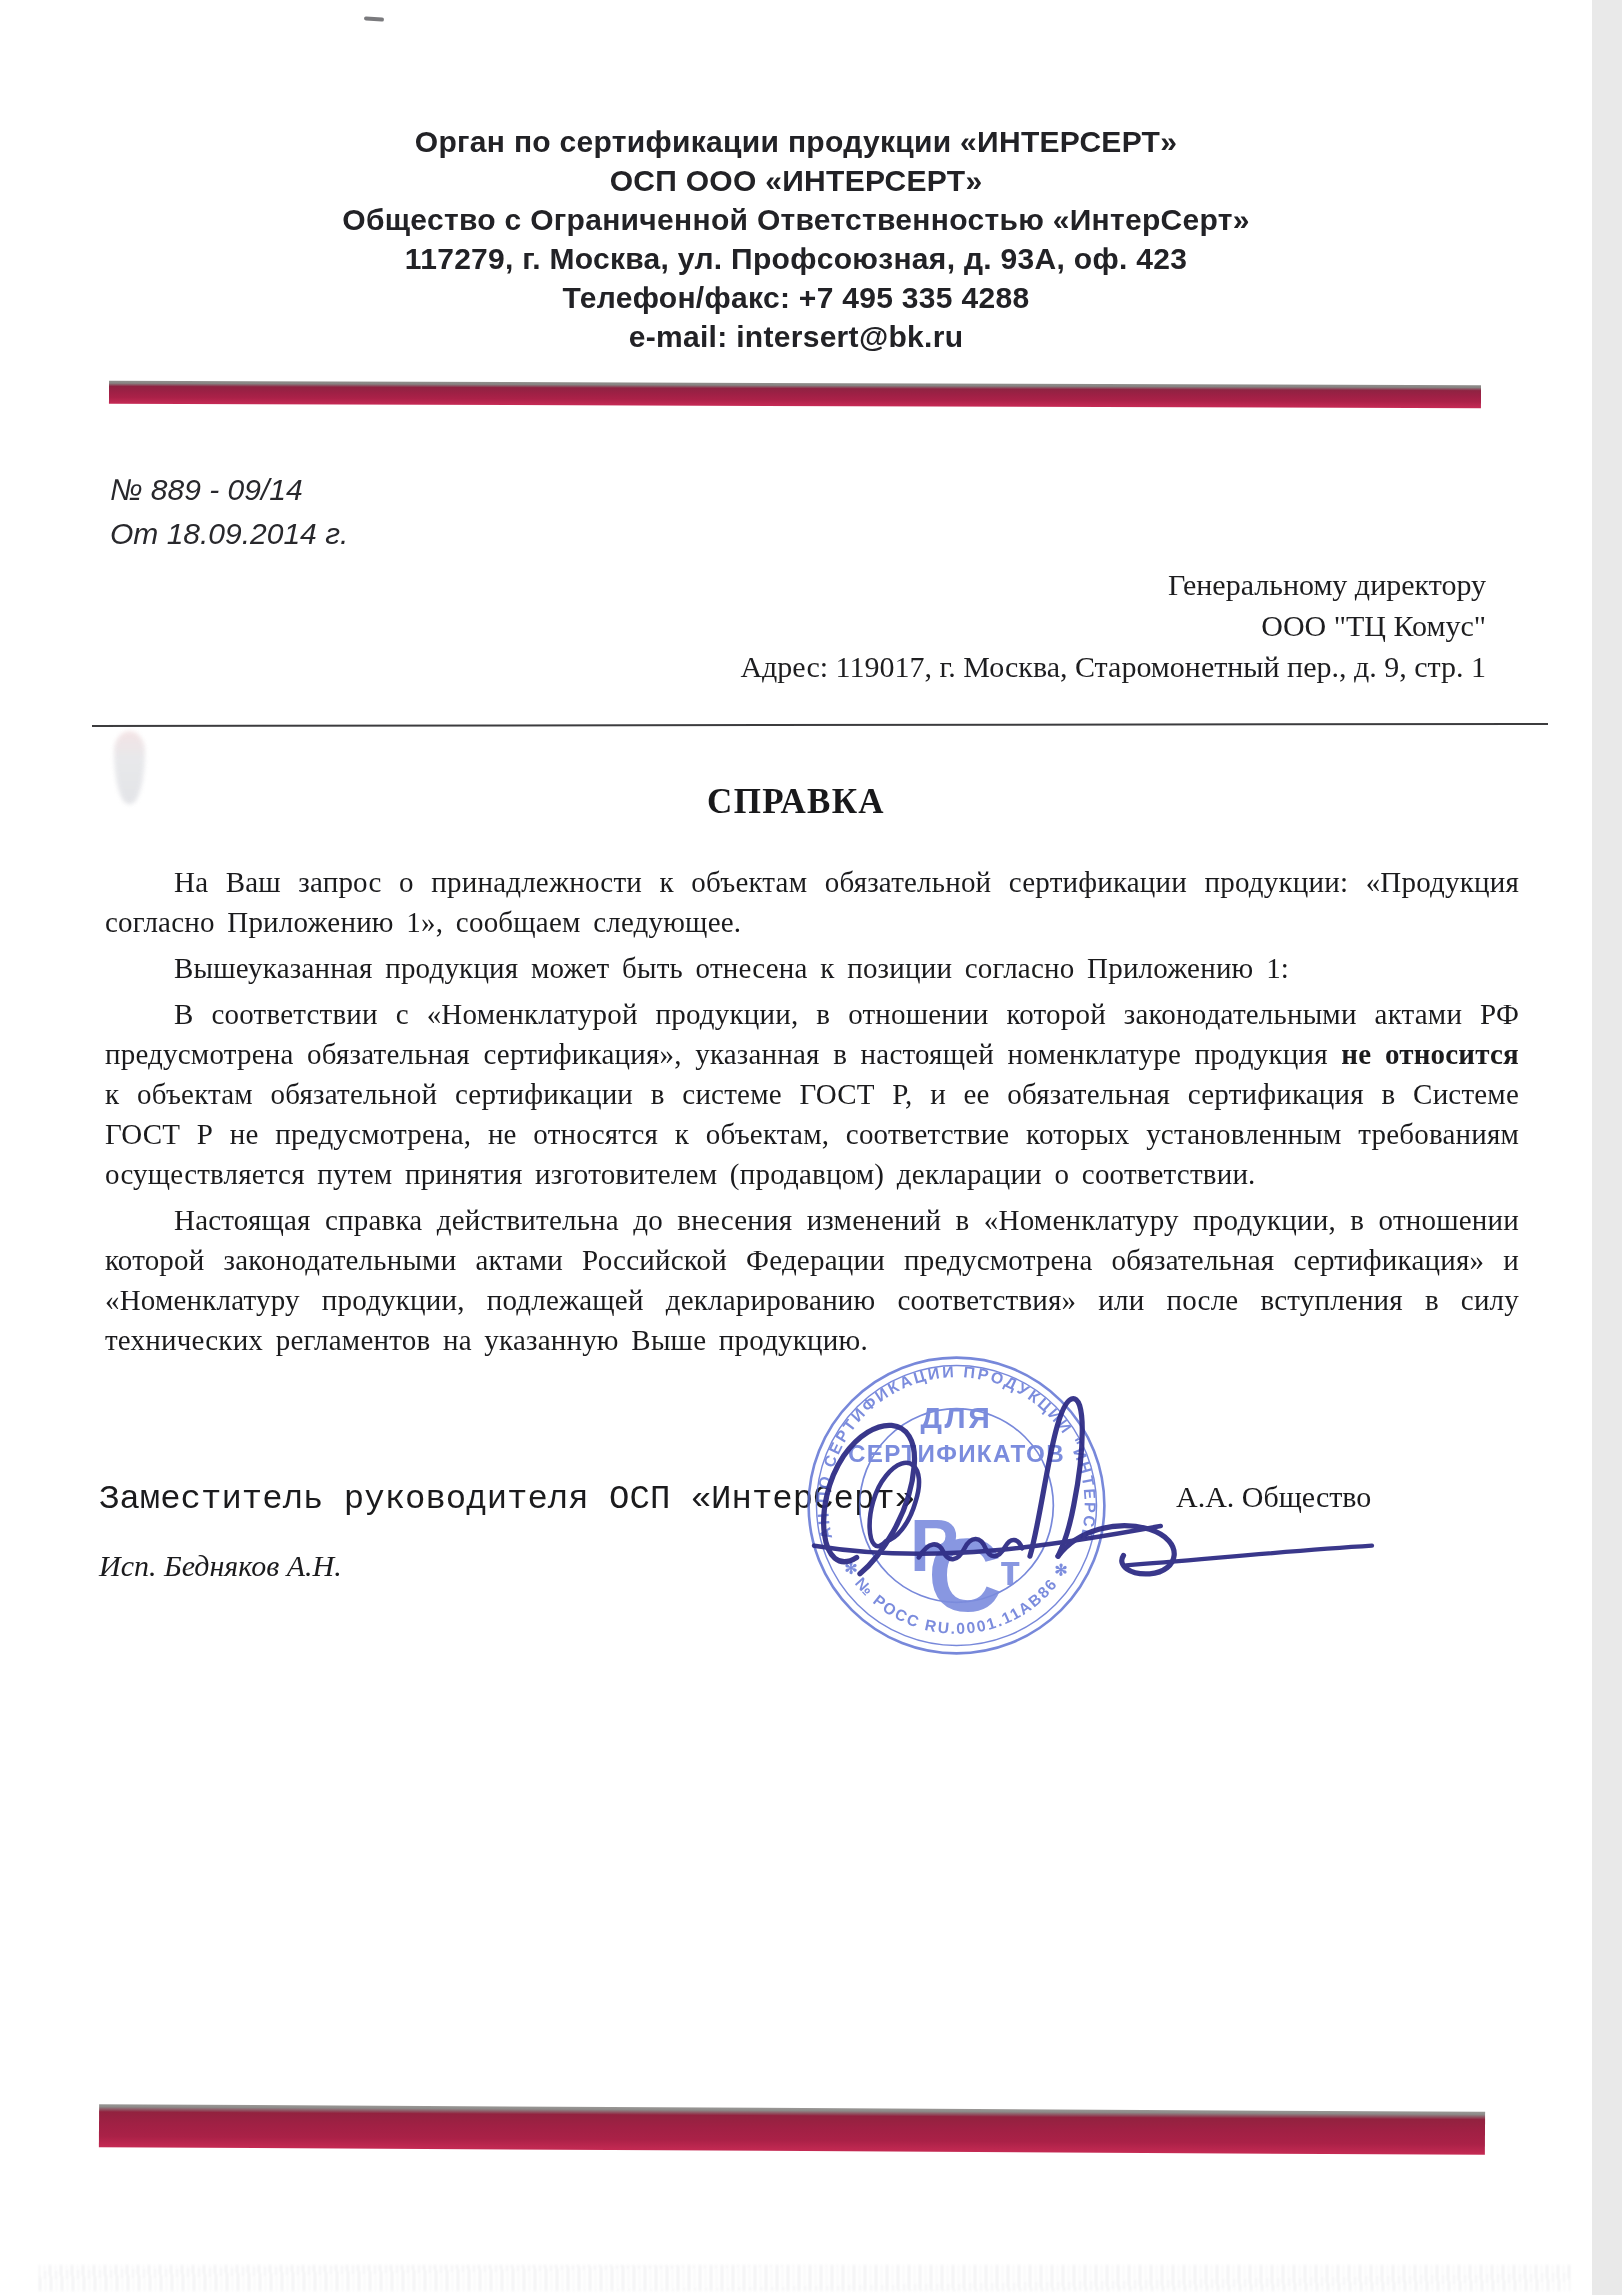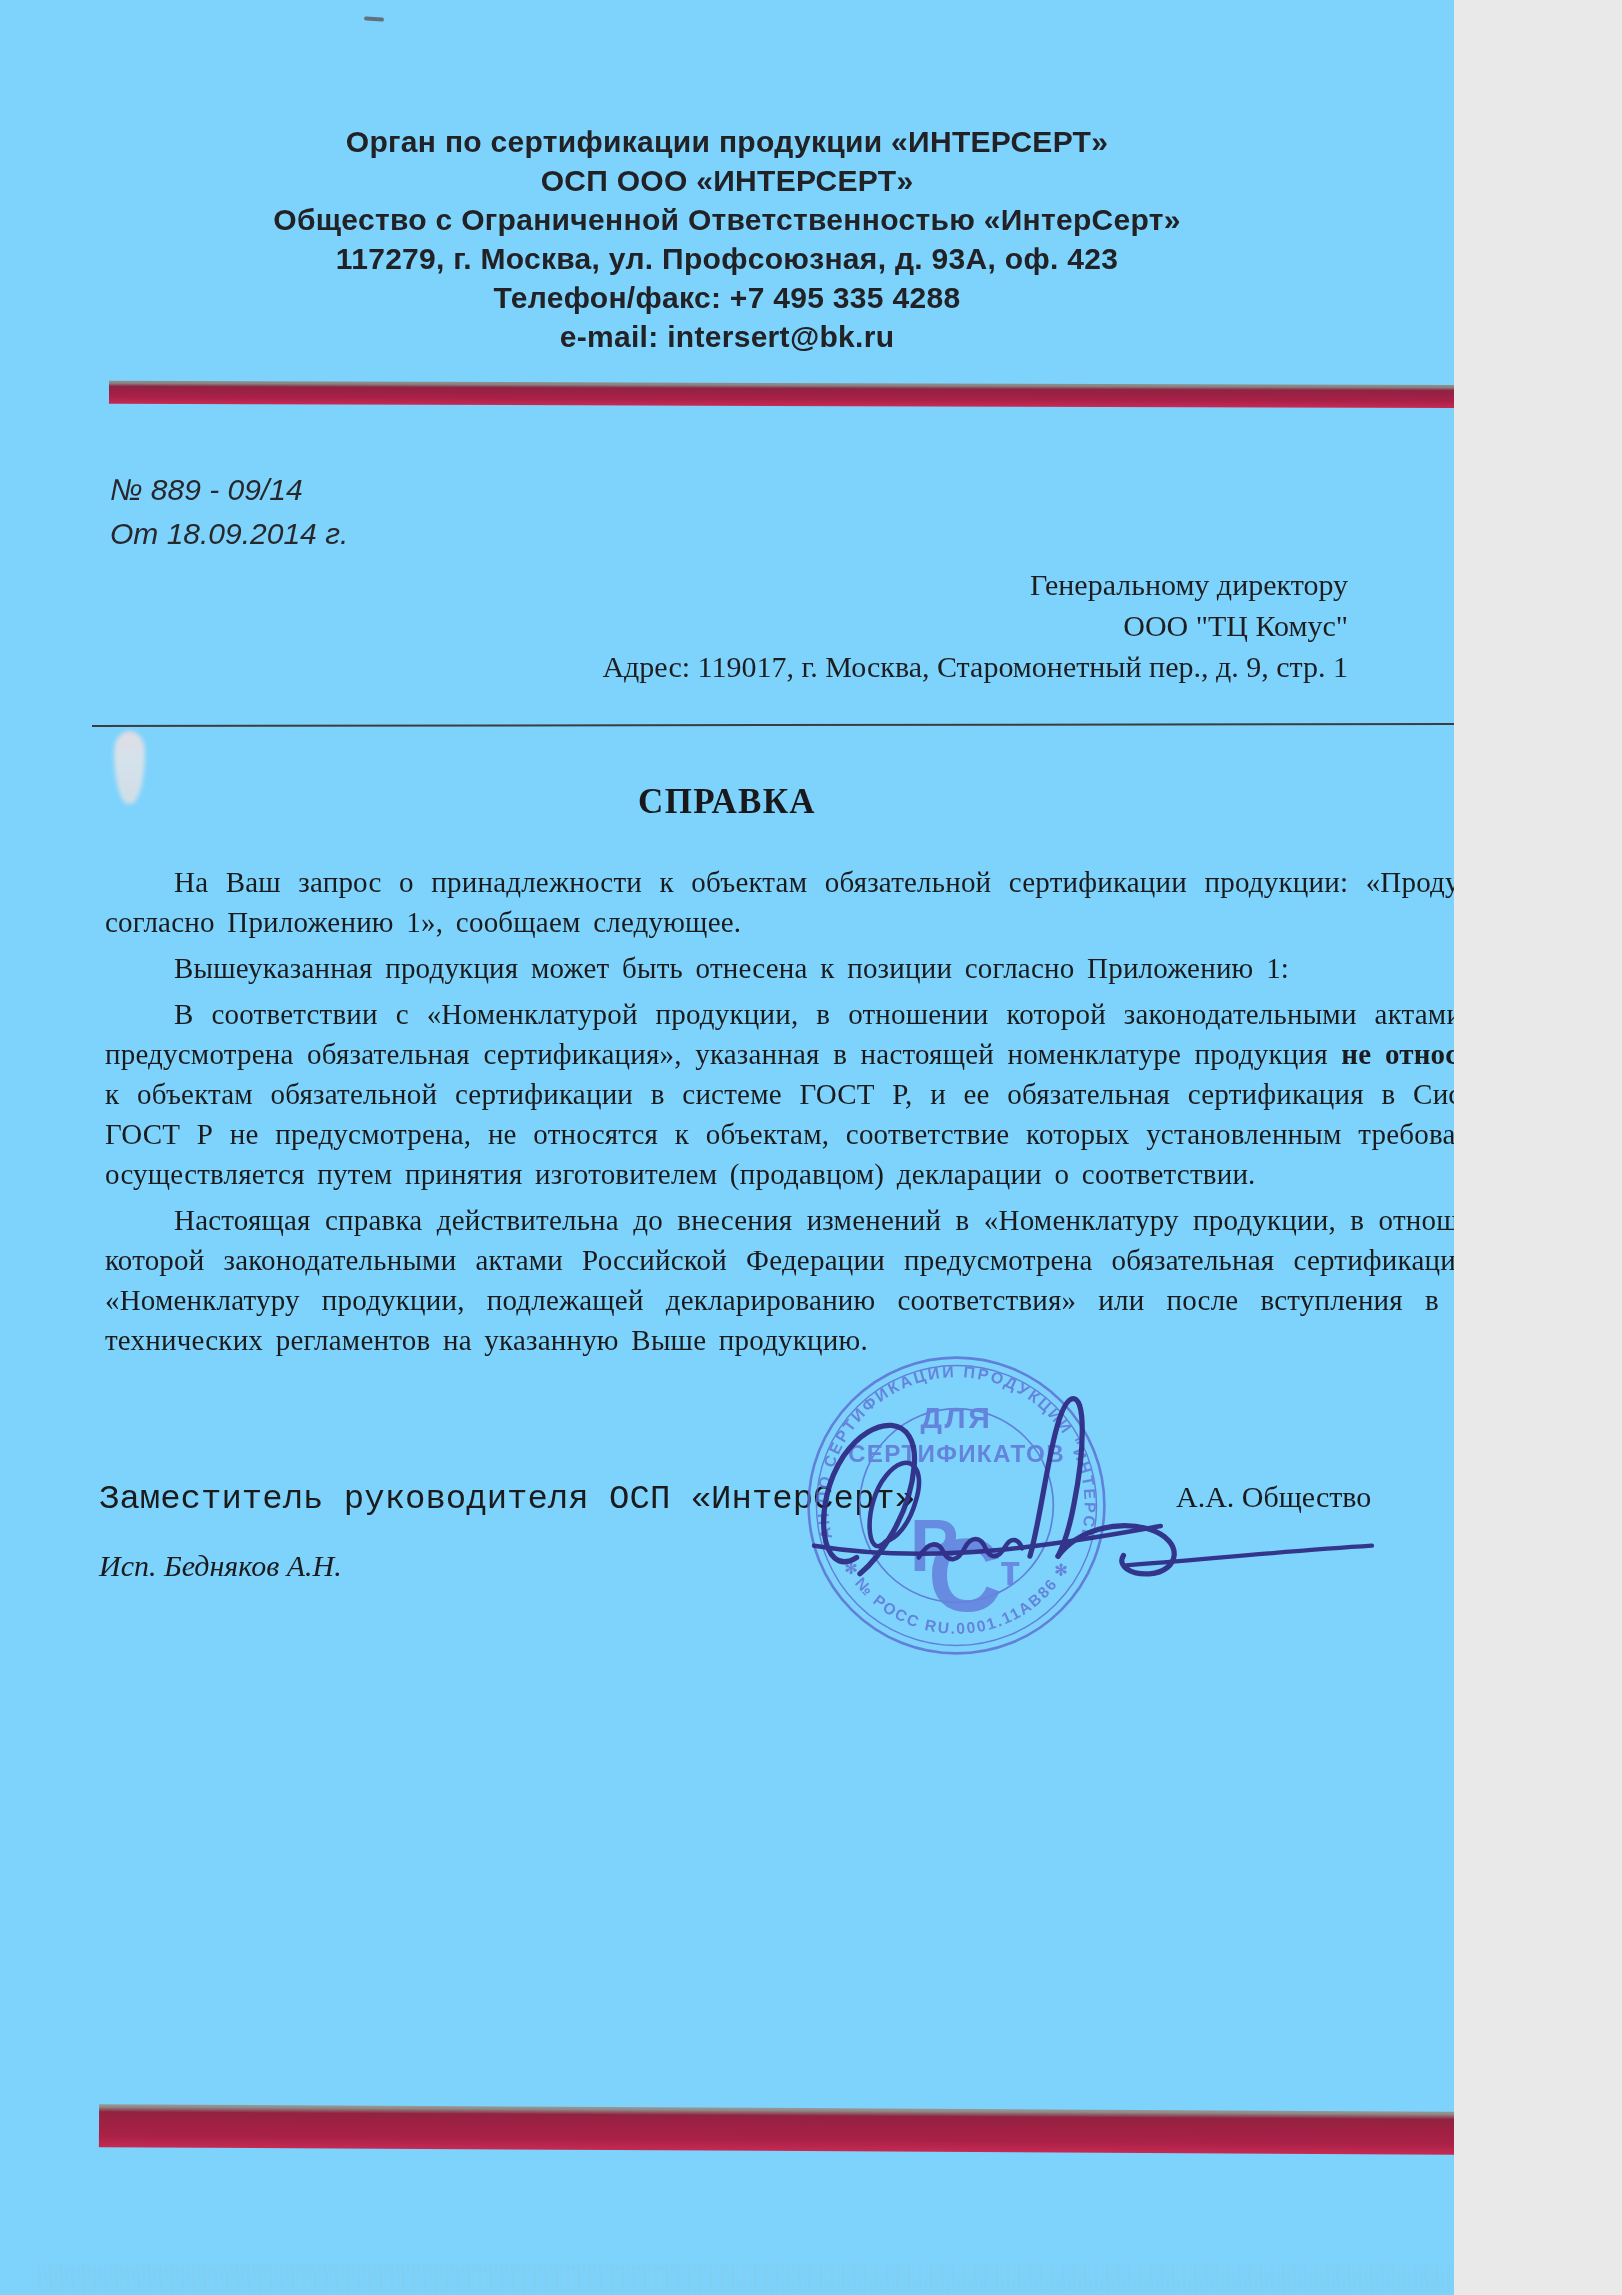--- a/index.html
+++ b/index.html
@@ -1,19 +1,19 @@
 <!DOCTYPE html>
 <html style="font-size:10.5px"><head>
 <meta charset="utf-8">
 <style>
   html,body{margin:0;padding:0;background:#e9e9e9;}
   .page{
     position:relative;
-    width:1454px;height:2295px;
-    background:#7dd3fc;
+    width:1592px;height:2295px;
+    background:#ffffff;
     overflow:hidden;
     font-family:"Liberation Serif", serif;
     color:#1c1c1e;
   }
   
   .letterhead{
     position:absolute;left:0;top:122px;width:100%;
     text-align:center;
     font-family:"Liberation Sans", sans-serif;
     font-weight:bold;

